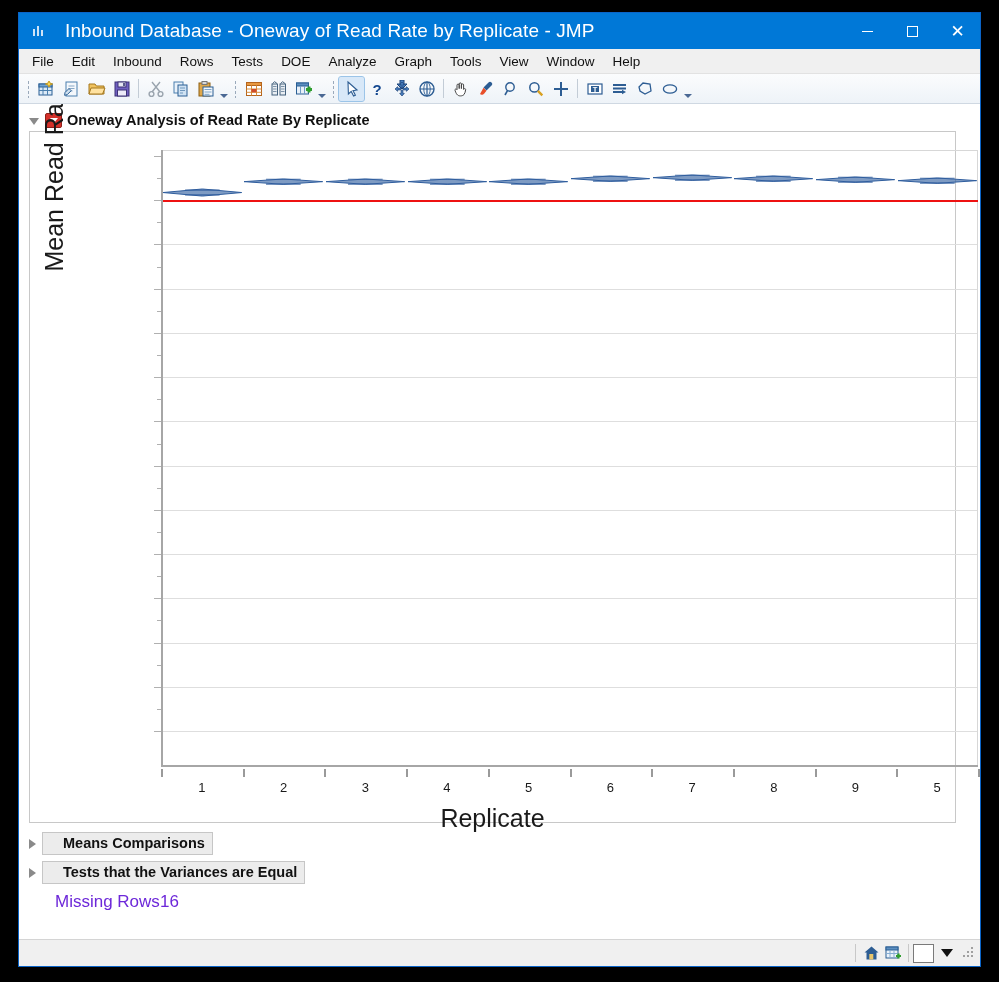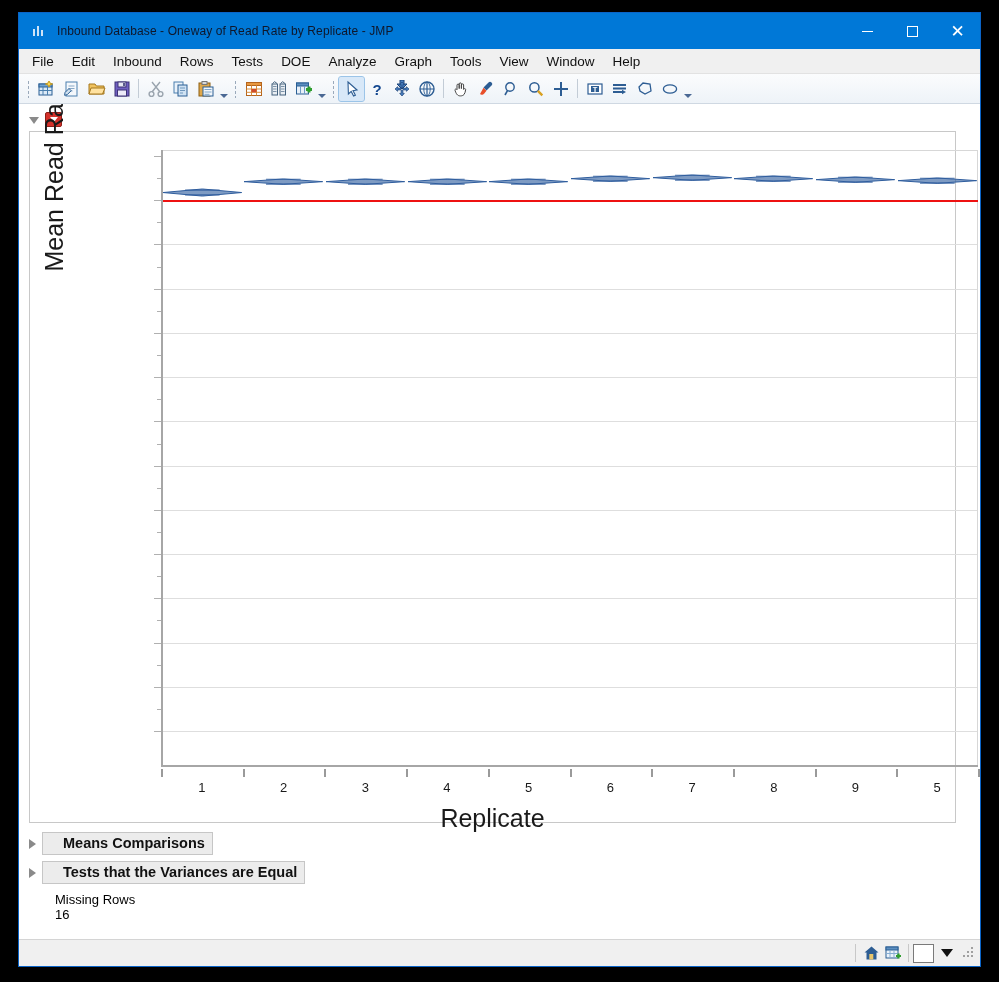--- a/index.html
+++ b/index.html
@@ -8,21 +8,21 @@
   .window{position:absolute;left:18px;top:12px;width:963px;height:955px;background:#f0f0f0;
           border:1px solid #0a64c8;box-sizing:border-box;display:flex;flex-direction:column;}
 
   
   .titlebar{height:36px;background:#0078d7;display:flex;align-items:center;flex:0 0 auto;}
   .tb-icon{width:16px;height:16px;margin-left:12px;margin-right:10px;position:relative;}
   .tb-icon i{position:absolute;bottom:3px;width:2px;background:#cfe3f7;display:block;}
   .tb-icon i:nth-child(1){left:2px;height:7px;}
   .tb-icon i:nth-child(2){left:6px;height:10px;}
   .tb-icon i:nth-child(3){left:10px;height:6px;}
-  .tb-title{color:#0f172a;font-size:12px;letter-spacing:.1px;flex:1;}
+  .tb-title{color:#ffffff;font-size:19px;letter-spacing:.1px;flex:1;margin-left:8px;}
   .tb-btns{display:flex;height:36px;}
   .tb-btn{width:45px;height:36px;display:flex;align-items:center;justify-content:center;color:#fff;}
   .glyph-min{width:11px;height:1px;background:#fff;}
   .glyph-max{width:11px;height:11px;border:1.3px solid #fff;box-sizing:border-box;}
   .glyph-close{font-size:17px;line-height:17px;font-family:"DejaVu Sans",sans-serif;}
 
   
   .menubar{height:24px;background:#f0f0f0;display:flex;align-items:center;padding-left:4px;
            border-bottom:1px solid #e2e2e2;flex:0 0 auto;}
   .menu-item{font-size:13.5px;color:#111;padding:3px 9px;border-radius:2px;cursor:default;}
@@ -80,21 +80,21 @@
 
   .diamond{position:absolute;}
   .diamond svg{display:block;overflow:visible;}
 
   
   .sub-node{position:absolute;left:10px;display:flex;align-items:center;gap:4px;}
   .tri-closed{width:0;height:0;border-top:5px solid transparent;border-bottom:5px solid transparent;
               border-left:7px solid #8a8a8a;margin-right:2px;}
   .node-btn{background:#ececec;border:1px solid #c6c6c6;padding:2px 7px 3px 20px;
             font-size:14.5px;font-weight:bold;color:#111;}
-  .missing{position:absolute;left:36px;display:flex;font-size:13px;color:#000000;flex-direction:column;}
+  .missing{position:absolute;left:36px;display:flex;font-size:17px;color:#6d28d9;}
   .missing .lbl{width:105px;}
 
   
   .statusbar{height:26px;background:#f0f0f0;border-top:1px solid #d4d4d4;display:flex;
              align-items:center;justify-content:flex-end;flex:0 0 auto;position:relative;}
   .sb-sep{width:1px;height:18px;background:#c8c8c8;margin:0 4px;}
   .sb-btn{width:22px;height:20px;display:flex;align-items:center;justify-content:center;}
   .sb-box{width:19px;height:17px;background:#fff;border:1px solid #7a7a7a;}
   .sb-caret{width:0;height:0;border-left:6px solid transparent;border-right:6px solid transparent;
             border-top:8px solid #111;margin-left:7px;}
@@ -313,20 +313,21 @@
     </div>
     <div class="tmore"></div>
   </div>
 
   <div class="report">
 
     <div class="outline-top">
       <div class="outline-head">
         <div class="tri-open"></div>
         <div class="disc-red"></div>
+        <div class="outline-title">Oneway Analysis of Read Rate By Replicate</div>
       </div>
     </div>
 
     <div class="panel">
       <div class="plotwrap">
 
         <div class="ylabel">Mean Read Rate</div>
 
         <div id="grid-layer">
             <div class="tickmark" style="top: 24px;"></div>

